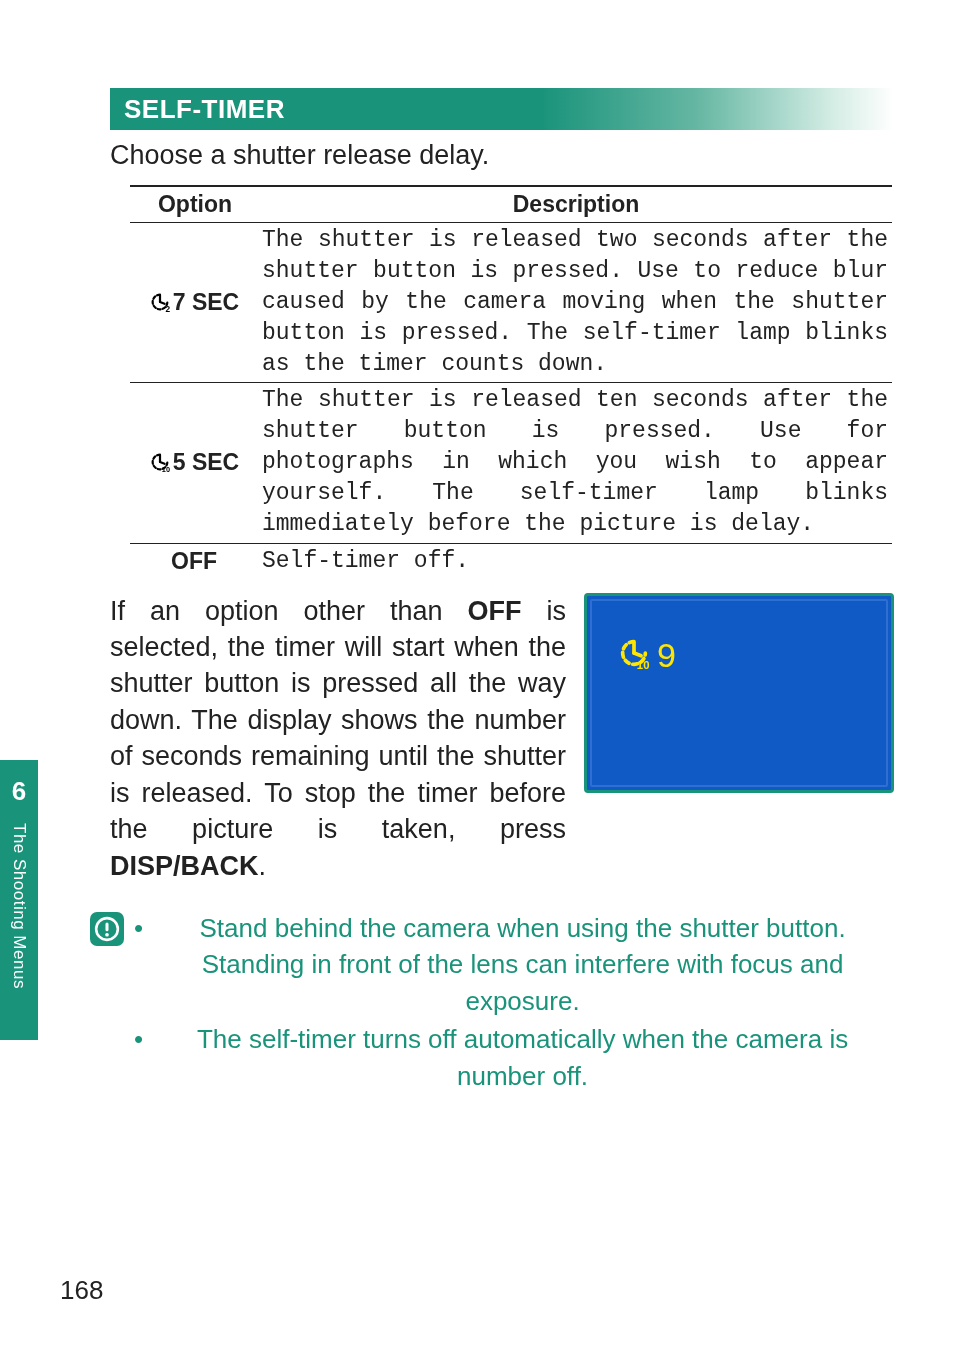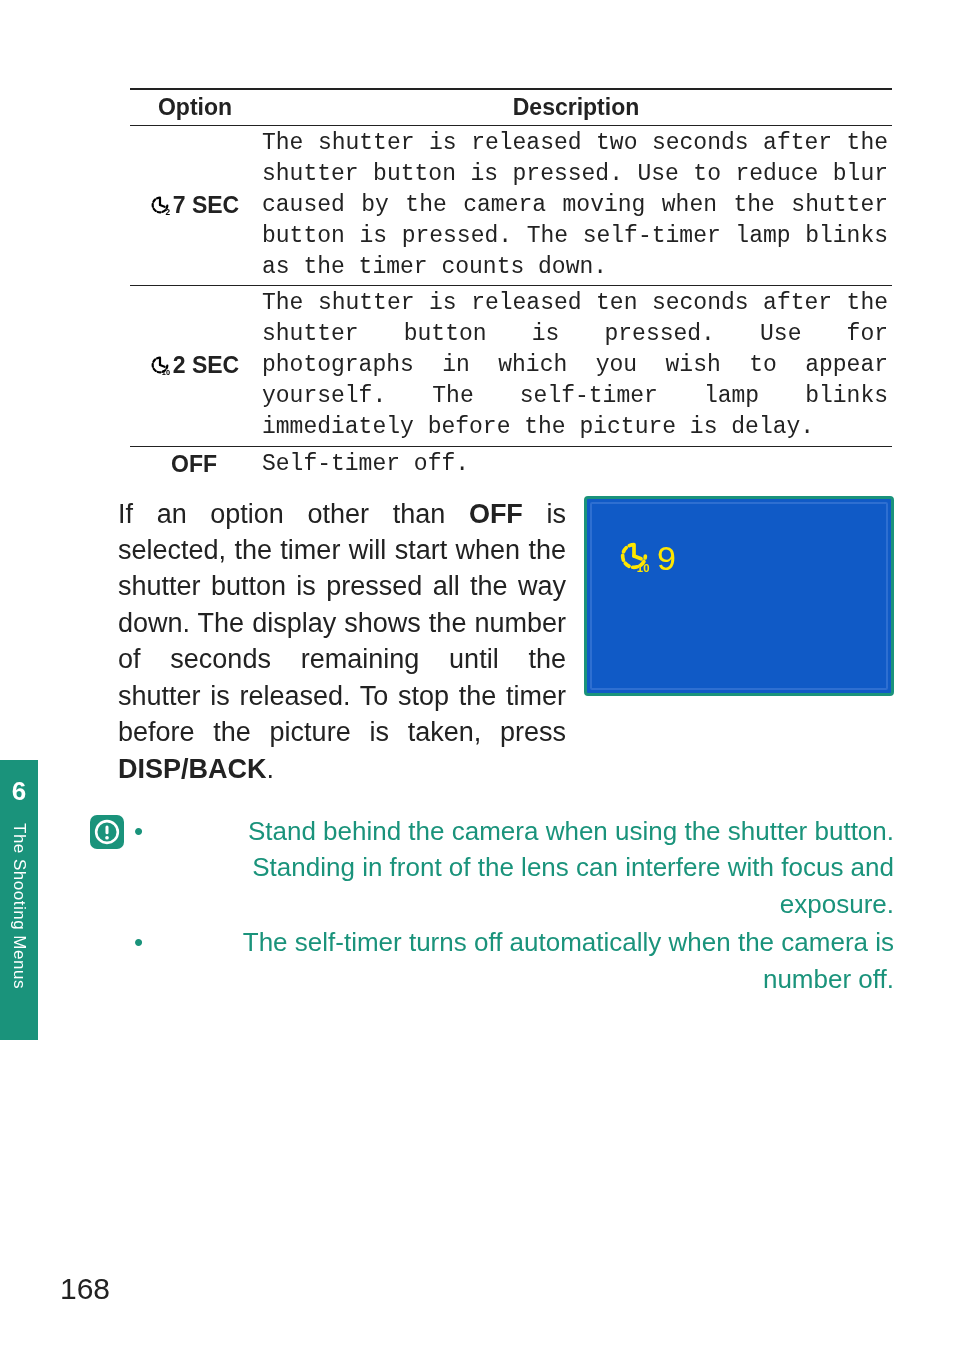--- a/index.html
+++ b/index.html
@@ -80,21 +80,20 @@
     display: flex;
     margin-top: 14px;
     gap: 18px;
   }
   .under-text {
     flex: 1 1 auto;
     font-size: 27px;
     line-height: 1.35;
     text-align: justify;
     text-justify: inter-word;
-    margin-left: 8px;
   }
   .under-text strong {
     font-weight: 700;
   }
 
   .viewfinder {
     flex: 0 0 310px;
     height: 200px;
     border: 3px solid #1a937b;
     border-radius: 4px;
@@ -152,21 +151,21 @@
     display: flex;
     gap: 8px;
     margin-bottom: 2px;
   }
   .warn-list .bullet {
     color: #1a937b;
     line-height: 1.4;
   }
   .warn-list .btxt {
     flex: 1;
-    text-align: right;
+    text-align: center;
   }
 
   .side-tab {
     position: absolute;
     left: 0;
     top: 760px;
     width: 38px;
     height: 280px;
     background: #1a937b;
     display: flex;
@@ -185,39 +184,43 @@
     font-size: 17px;
     writing-mode: vertical-rl;
     text-orientation: mixed;
     letter-spacing: 0.5px;
   }
 
   .pagenum {
     position: absolute;
     left: 60px;
     bottom: 40px;
-    font-size: 30px;
+    font-size: 26px;
     font-weight: 400;
     margin-top: 16px;
   }
 
   .timer-icon-svg {
     width: 22px;
     height: 22px;
     display: inline-block;
     vertical-align: -3px;
     margin-right: 2px;
   }
 </style>
 </head>
 <body>
 
 <div class="page">
 
-
+  <div class="section-header">
+    <span>SELF-TIMER</span>
+  </div>
+
+  <p class="intro">Choose a shutter release delay.</p>
 
   <table class="options">
     <thead>
       <tr>
         <th>Option</th>
         <th>Description</th>
       </tr>
     </thead>
     <tbody>
       <tr>
@@ -235,21 +238,21 @@
       </tr>
       <tr>
         <td class="optcell">
           <span class="timer-icon-svg">
             <svg viewBox="0 0 24 24" width="22" height="22">
               <path d="M12 4 A8 8 0 1 0 20 12" fill="none" stroke="#000" stroke-width="2.4" stroke-dasharray="3.2 2.4" stroke-linecap="round"></path>
               <path d="M12 12 L12 5" stroke="#000" stroke-width="2.4" stroke-linecap="round"></path>
               <path d="M12 12 L17 14" stroke="#000" stroke-width="2.4" stroke-linecap="round"></path>
               <text x="14" y="23" font-size="8" font-weight="700" fill="#000">10</text>
             </svg>
-          </span><span>2 SEC</span>
+          </span><span>5 SEC</span>
         </td>
         <td class="desc">The shutter is released ten seconds after the shutter button is pressed. Use for photographs in which you wish to appear yourself. The self-timer lamp blinks immediately before the picture is delay.</td>
       </tr>
       <tr class="lastrow">
         <td class="optcell">
           <span>OFF</span>
         </td>
         <td class="desc">Self-timer off.</td>
       </tr>
     </tbody>

